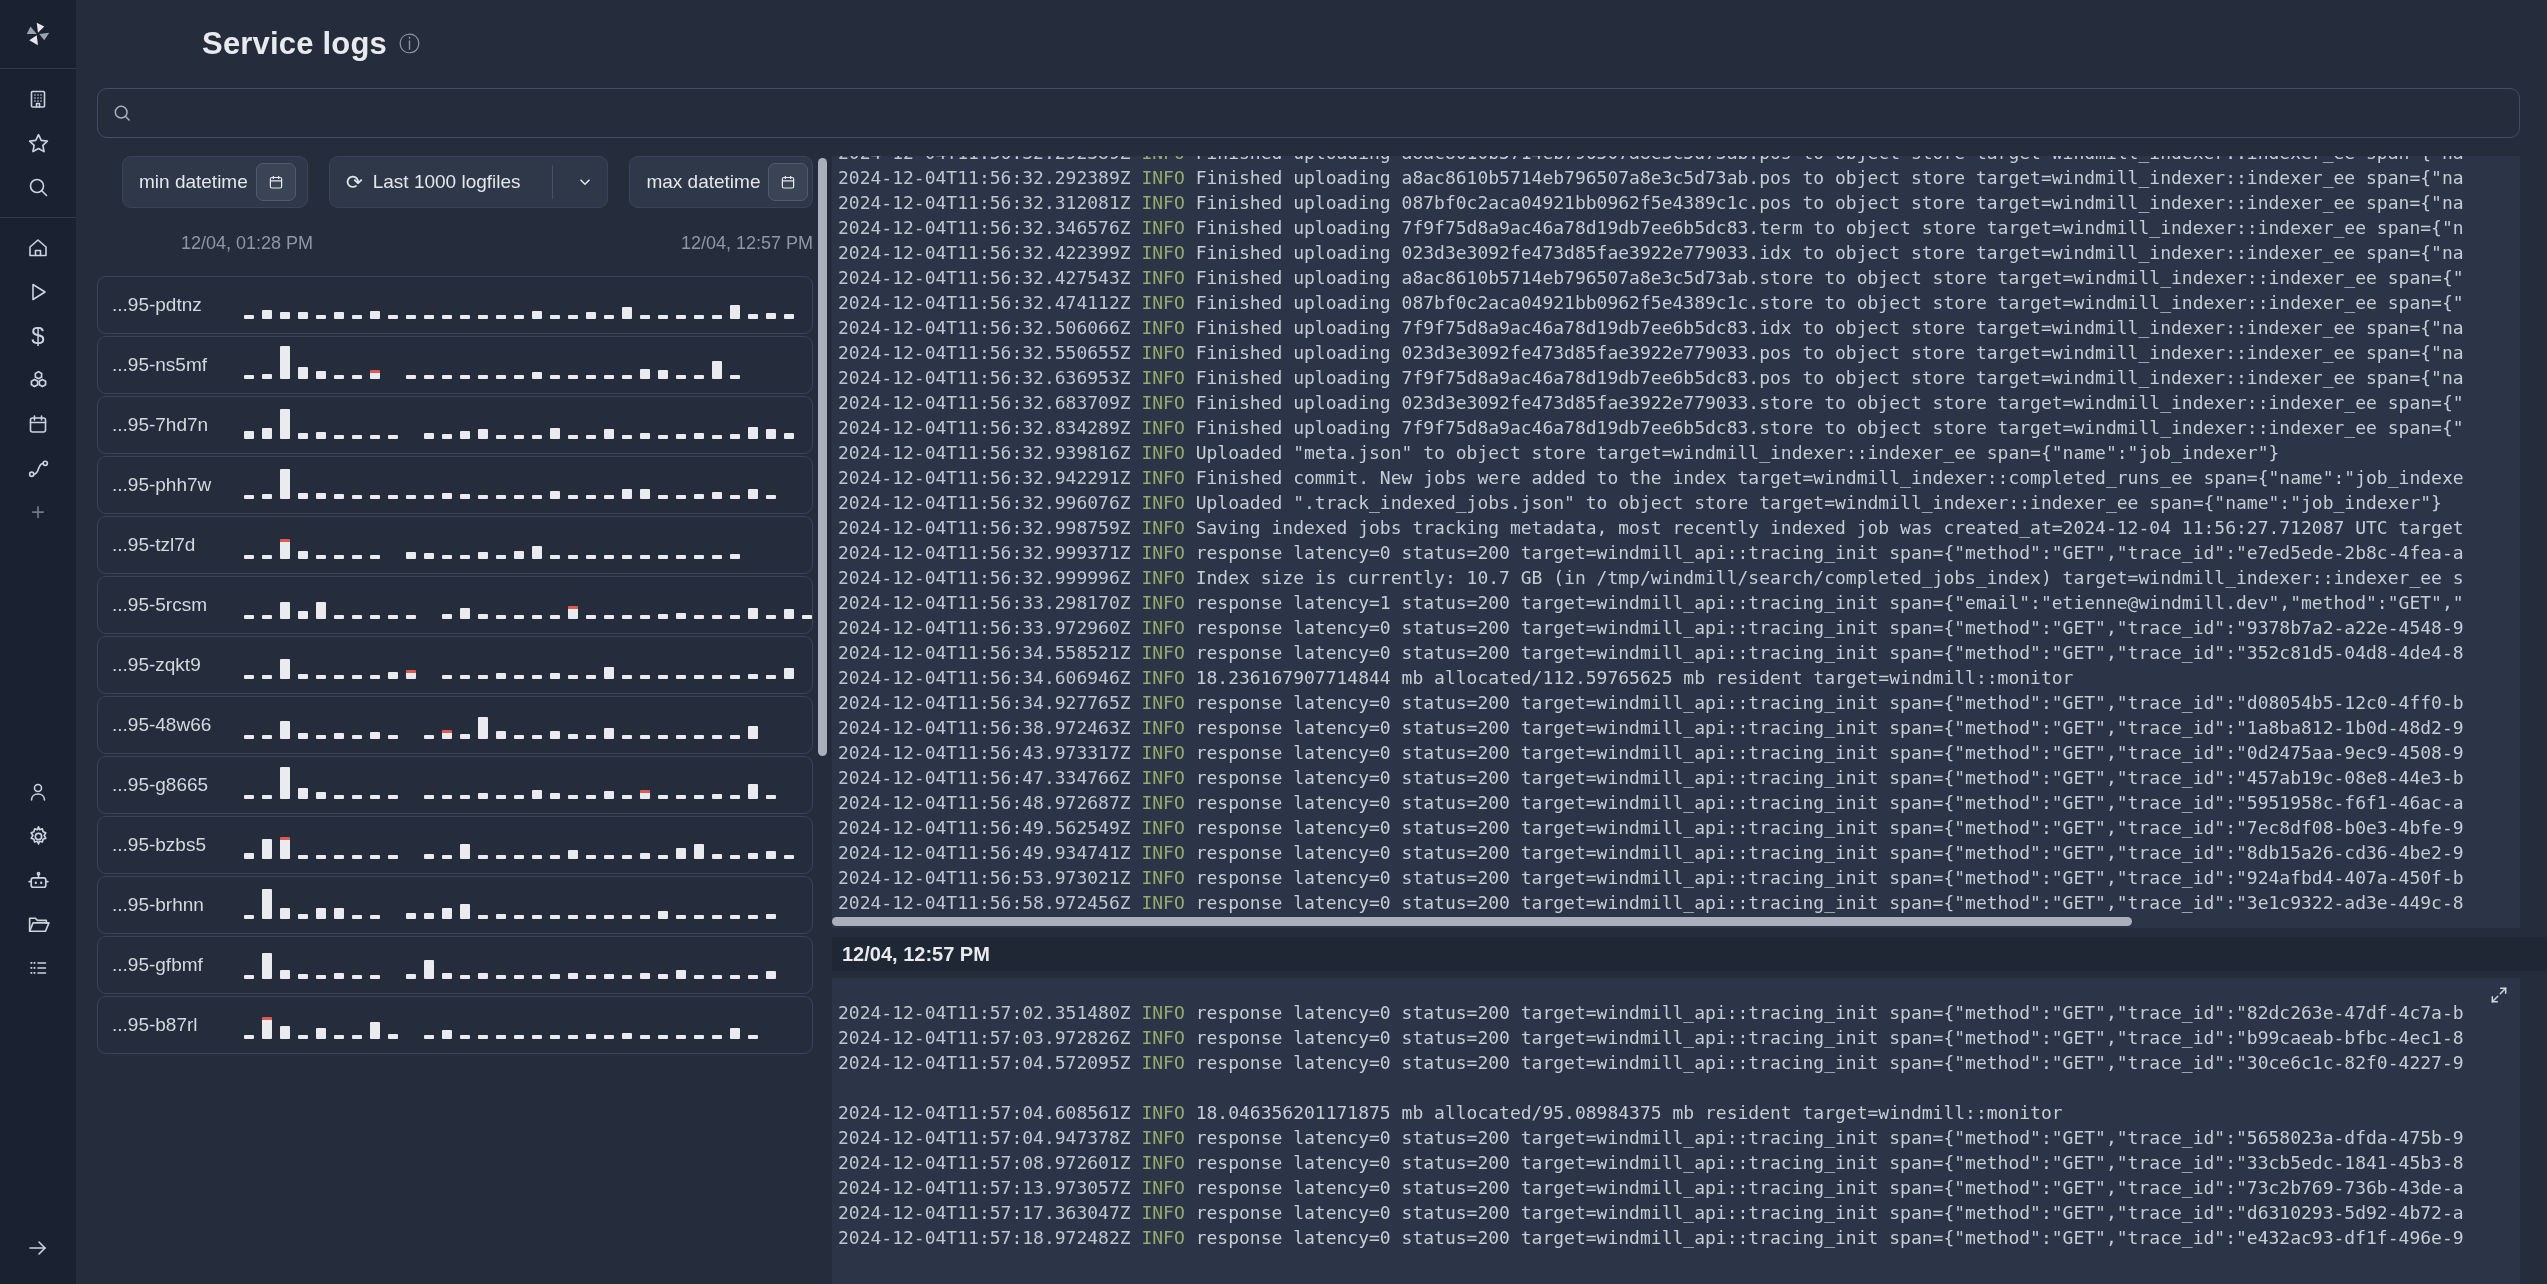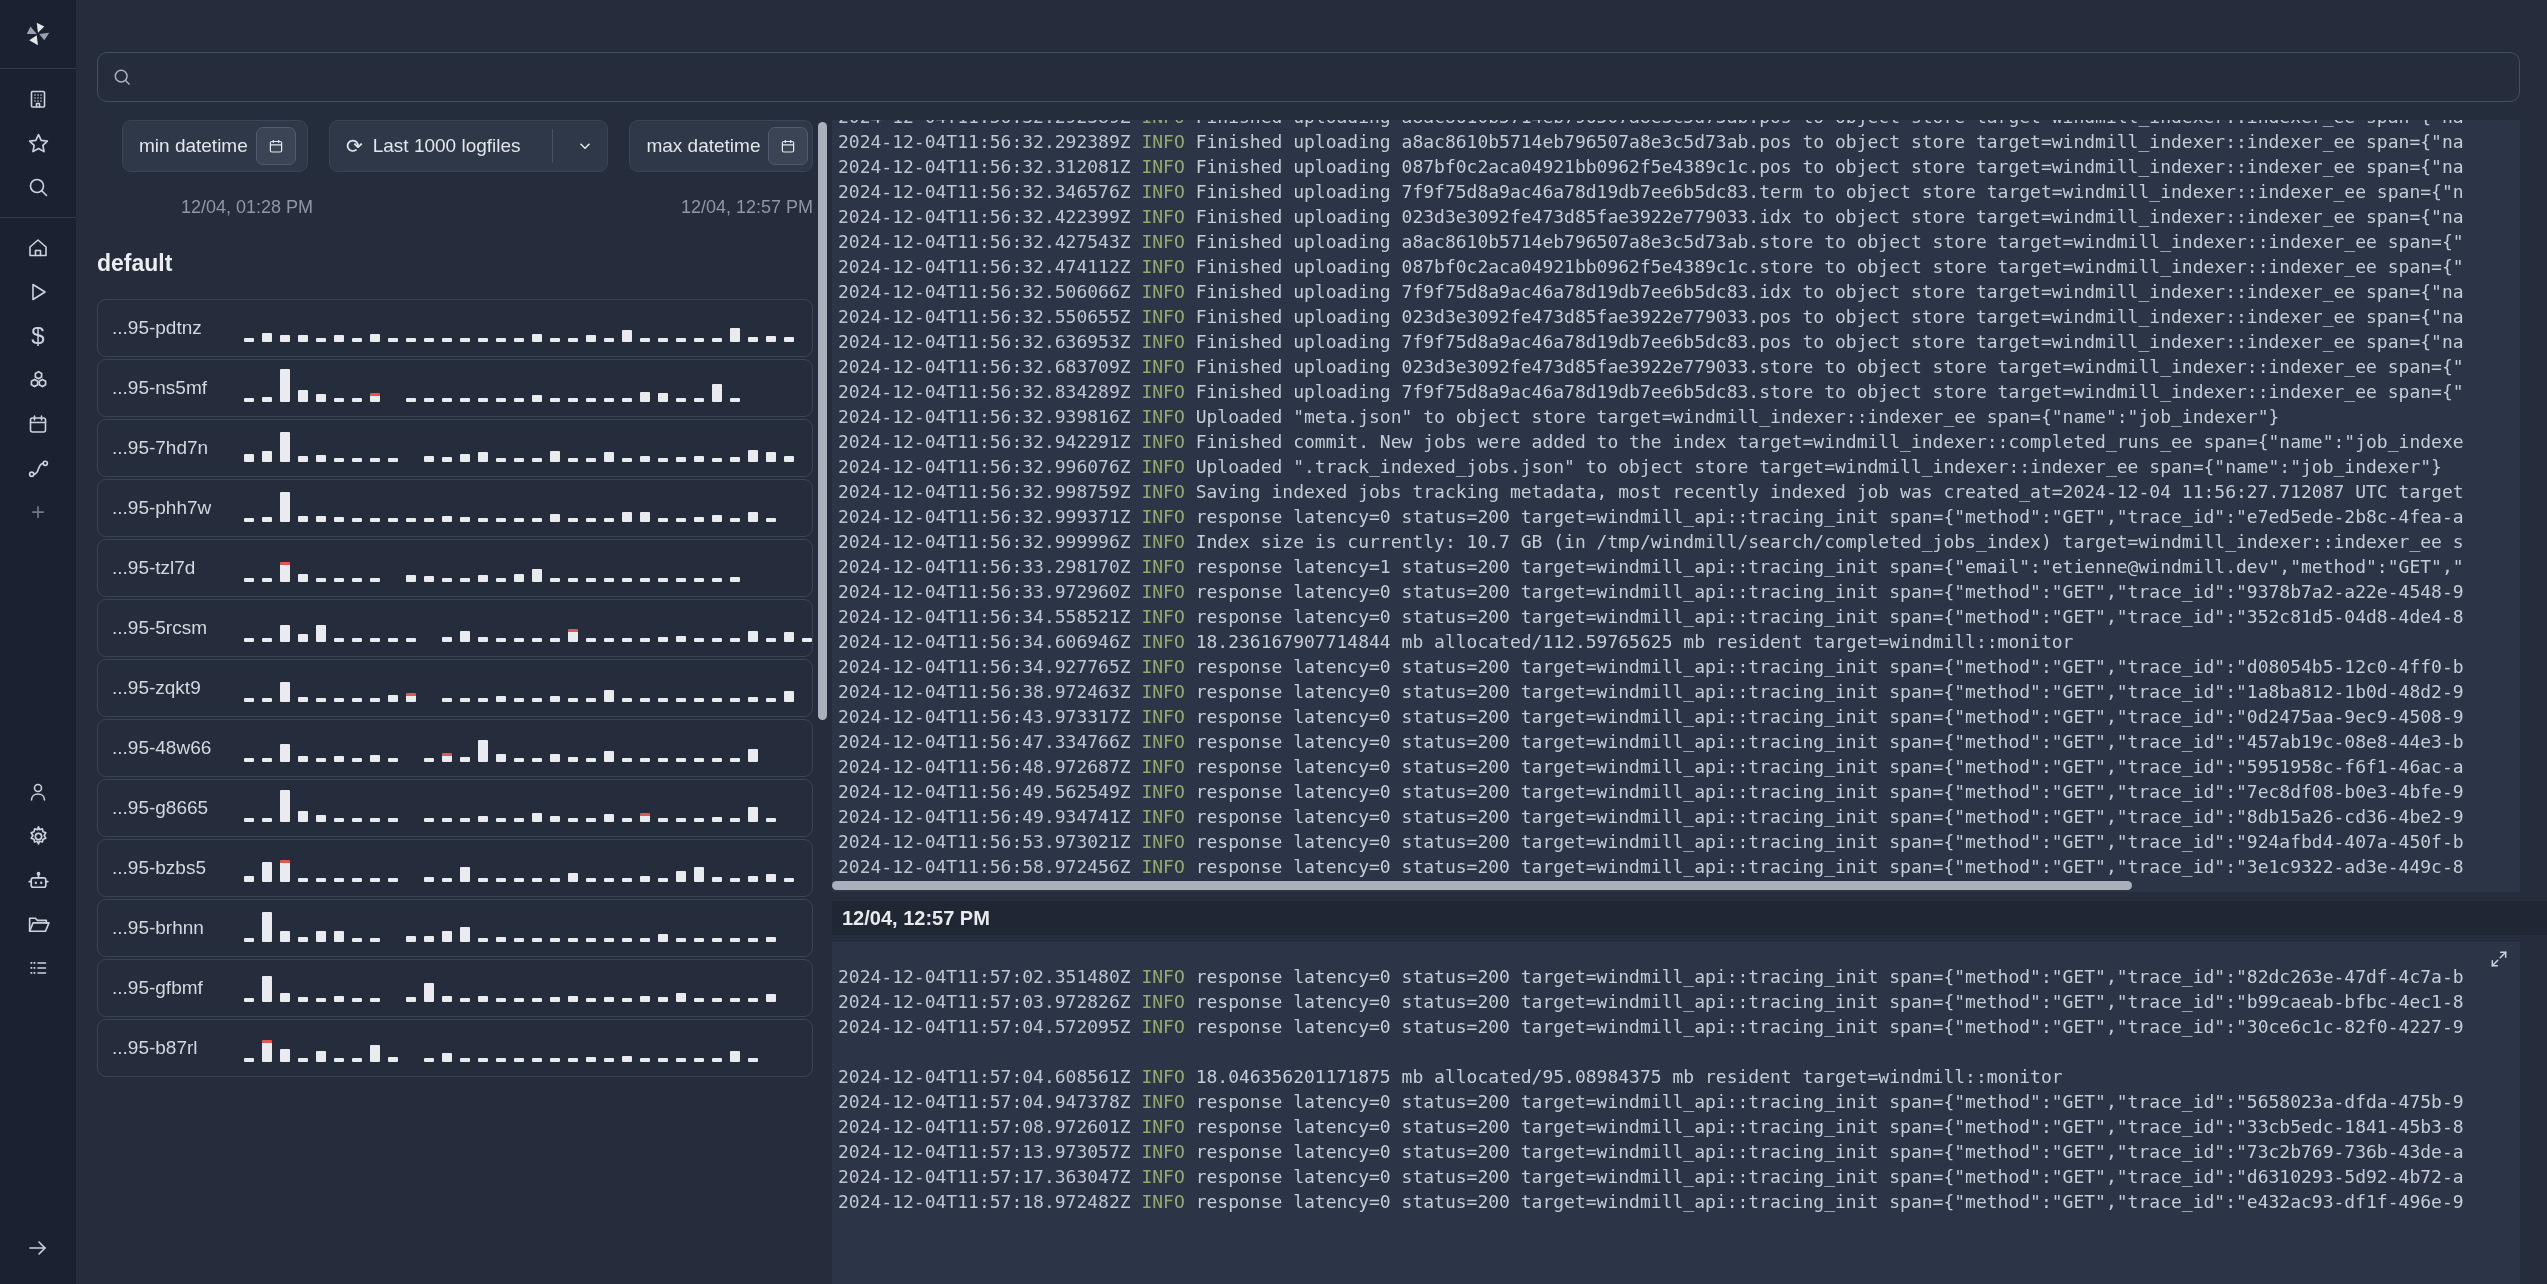--- a/index.html
+++ b/index.html
@@ -210,20 +210,24 @@
   <div class="sb-gap"></div>
   <div class="sb-icon" style="margin-bottom:14px">
     <svg width="24" height="24" viewBox="0 0 24 24">
         <line x1="4" y1="12" x2="19" y2="12"></line>
         <path d="M13 6 L19 12 L13 18"></path>
       </svg>
   </div>
 </aside>
 
 <main class="main">
+  <div class="hdr">
+    <span class="title">Service logs</span>
+    <span class="info-ic">ⓘ</span>
+  </div>
 
   <div class="search-row">
     <div class="search-box">
       <svg width="20" height="20" viewBox="0 0 24 24">
           <circle cx="11" cy="11" r="7"></circle>
           <line x1="16" y1="16" x2="21" y2="21"></line>
         </svg>
       <input type="text" placeholder="" style="">
     </div>
   </div>
@@ -265,21 +269,20 @@
           </span>
         </div>
       </div>
 
 
       <div class="time-range">
         <span>12/04, 01:28 PM</span>
         <span>12/04, 12:57 PM</span>
       </div>
 
-      <div class="group-h">default</div>
 
       <div class="worker-list" id="worker-list">
           <div class="worker-row">
             <span class="worker-name">...95-pdtnz</span>
             <div class="worker-chart">
               <div class="bar" style="height: 4px;"></div>
               <div class="bar" style="height: 9px;"></div>
               <div class="bar" style="height: 7px;"></div>
               <div class="bar" style="height: 7px;"></div>
               <div class="bar" style="height: 4px;"></div>

